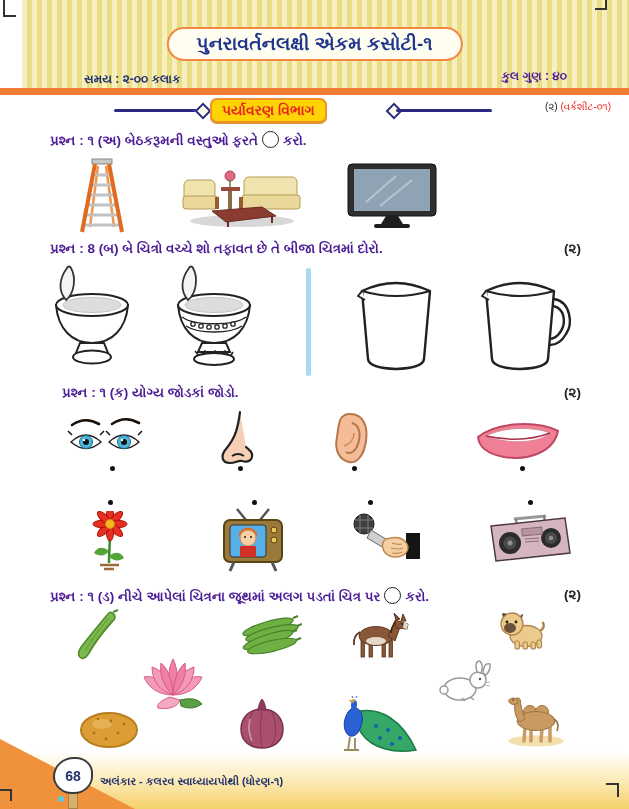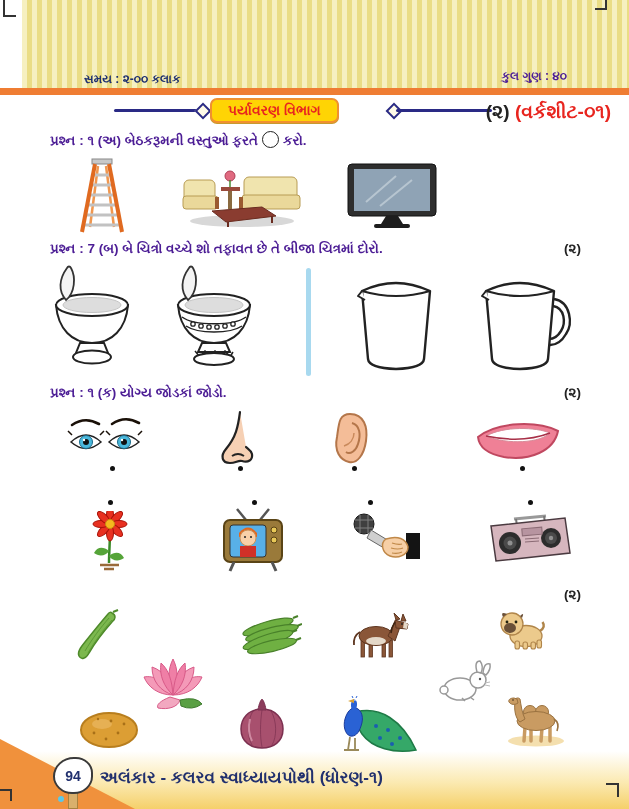--- a/index.html
+++ b/index.html
@@ -18,23 +18,23 @@
                 white-space:nowrap;z-index:1;}
   .hdr-marks{position:absolute;right:62px;top:69px;color:#4c1d95;font-weight:bold;font-size:12px;white-space:nowrap;}
   
   .sec-line{position:absolute;height:3px;background:#2a2a85;border-radius:2px;top:109px;}
   .sec-line.l{left:114px;width:84px;}
   .sec-line.r{left:396px;width:96px;}
   .sec-diamond{position:absolute;width:8px;height:8px;background:#fffbe8;border:2.5px solid #2a2a85;
                transform:rotate(45deg);top:105px;}
   .sec-diamond.l{left:197px;} .sec-diamond.r{left:388px;}
   .sec-pill{position:absolute;left:210px;top:98px;background:#ffd404;border:2px solid #f09030;
-            border-radius:7px;padding:2px 16px;color:#e8251f;font-weight:bold;font-size:14px;
+            border-radius:7px;padding:2px 10px;color:#e8251f;font-weight:bold;font-size:14px;
             box-shadow:0 1px 0 #c79b2d;white-space:nowrap;}
-  .sec-ref{position:absolute;right:18px;top:101px;font-weight:bold;font-size:19px;white-space:nowrap;text-align:right;}
+  .sec-ref{position:absolute;right:18px;top:101px;font-weight:normal;font-size:10px;white-space:nowrap;text-align:right;}
   .sec-ref .m{color:#222;} .sec-ref .w{color:#e8251f;}
   
   .q{position:absolute;left:50px;color:#4c1d95;font-weight:bold;font-size:13.5px;white-space:nowrap;}
   .q-marks{position:absolute;right:48px;color:#222;font-weight:bold;font-size:13.5px;}
   .inline-circle{display:inline-block;width:15px;height:15px;border:1.8px solid #222;border-radius:50%;
                  vertical-align:-3px;margin:0 4px;}
   .img{position:absolute;z-index:2;line-height:0;}
   .divider-blue{position:absolute;left:306px;top:268px;width:5px;height:108px;background:#a8d9ef;border-radius:3px;}
   .dot{position:absolute;width:5px;height:5px;border-radius:50%;background:#111;z-index:2;}
   
@@ -42,36 +42,37 @@
           background:linear-gradient(180deg,#ffffff 0%,#fbe9b0 55%,#f5d06a 100%);}
   .corner-tri{position:absolute;left:0;bottom:0;width:0;height:0;z-index:1;
               border-bottom:70px solid #f0913c;border-right:135px solid transparent;}
   .page-bubble{position:absolute;left:53px;bottom:15px;width:36px;height:33px;background:#fff;
                border:2px solid #3a3a3a;border-radius:55% 45% 50% 50%;color:#21306e;font-weight:bold;
                font-size:14px;display:flex;align-items:center;justify-content:center;z-index:3;}
   .bubble-stick{position:absolute;left:68px;bottom:0;width:8px;height:15px;background:#d9b06c;
                 border:1px solid #a8823e;z-index:2;}
   .bubble-drop{position:absolute;left:58px;bottom:7px;width:6px;height:6px;border-radius:50%;
                background:#5bc8e8;z-index:3;}
-  .footer-text{position:absolute;left:100px;bottom:21px;color:#21306e;font-weight:bold;font-size:17px;
+  .footer-text{position:absolute;left:100px;bottom:21px;color:#21306e;font-weight:bold;font-size:11px;
                white-space:nowrap;z-index:3;}
   
   .crop{position:absolute;z-index:5;}
   .crop.tl{left:3px;top:0;width:11px;height:15px;border-left:2px solid #333;border-bottom:2px solid #333;}
   .crop.tr{right:22px;top:0;width:10px;height:8px;border-right:2px solid #333;border-bottom:2px solid #333;}
   .crop.br{right:10px;bottom:12px;width:11px;height:12px;border-right:2px solid #333;border-top:2px solid #333;}
   .crop.bl{left:0;bottom:8px;width:10px;height:10px;border-right:2px solid #333;border-top:2px solid #333;}
 </style>
 </head>
 <body>
 
 <div class="page">
 
   <div class="stripes"></div>
   <div class="orange-bar"></div>
+  <div class="title-pill">પુનરાવર્તનલક્ષી એકમ કસોટી-૧</div>
   <div class="hdr-time">સમય : ૨-૦૦ કલાક</div>
   <div class="hdr-marks">કુલ ગુણ : ૪૦</div>
 
   <div class="sec-line l"></div>
   <div class="sec-diamond l"></div>
   <div class="sec-pill">પર્યાવરણ વિભાગ</div>
   <div class="sec-diamond r"></div>
   <div class="sec-line r"></div>
   <div class="sec-ref">
     <span class="m">(૨)</span>
@@ -115,21 +116,21 @@
     <svg width="92" height="68" viewBox="0 0 92 68">
       <rect x="2" y="2" width="88" height="52" rx="4" fill="#2e2e2e" stroke="#111"></rect>
       <rect x="8" y="7" width="76" height="42" fill="#8fa3b5"></rect>
       <path d="M20 40 L50 14 M34 44 L66 18" stroke="#c8d4dc" stroke-width="2" opacity="0.7"></path>
       <path d="M40 54 L52 54 L57 62 L35 62 Z" fill="#1d1d1d"></path>
       <rect x="28" y="62" width="36" height="4" rx="2" fill="#1d1d1d"></rect>
     </svg>
   </div>
 
   <div class="q" style="top:241px;">
-    <span>પ્રશ્ન : 7 (બ) બે ચિત્રો વચ્ચે શો તફાવત છે તે બીજા ચિત્રમાં દોરો.</span>
+    <span>પ્રશ્ન : 8 (બ) બે ચિત્રો વચ્ચે શો તફાવત છે તે બીજા ચિત્રમાં દોરો.</span>
   </div>
   <div class="q-marks" style="top:241px;">(૨)</div>
 
   <div class="img" style="left:46px;top:265px;">
     <svg width="92" height="104" viewBox="0 0 92 104">
       <path d="M10 40 C12 64 26 78 46 78 C66 78 80 64 82 40 Z" fill="#fff" stroke="#222" stroke-width="2"></path>
       <ellipse cx="46" cy="40" rx="36" ry="11" fill="#fff" stroke="#222" stroke-width="2"></ellipse>
       <ellipse cx="46" cy="40" rx="29" ry="7.5" fill="#ddd" stroke="#c4c4c4"></ellipse>
       <path d="M21 3 C13 14 12 26 20 35 C29 28 30 12 25 3 C24 1 22 1 21 3 Z" fill="#f4f4f4" stroke="#333" stroke-width="1.8"></path>
       <path d="M34 78 L58 78 L62 88 L30 88 Z" fill="#fff" stroke="#222" stroke-width="2"></path>
@@ -172,21 +173,21 @@
   <div class="img" style="left:476px;top:279px;">
     <svg width="98" height="94" viewBox="0 0 98 94">
       <path d="M78 20 C95 23 97 45 90 55 C86 62 80 66 74 66" fill="none" stroke="#222" stroke-width="2.4"></path>
       <path d="M77 27 C89 29 90 44 85 52 C82 57 78 60 73 60" fill="none" stroke="#222" stroke-width="2.4"></path>
       <path d="M10 12 L16 80 Q17 89 44 90 Q71 89 72 80 L78 12 Q60 4 44 4 Q27 4 10 12 Z" fill="#fff" stroke="#222" stroke-width="2.4" stroke-linejoin="round"></path>
       <path d="M10 12 Q44 22 78 12" stroke="#222" fill="none" stroke-width="2"></path>
       <path d="M10 12 L6 17 L13 21" fill="#fff" stroke="#222" stroke-width="2" stroke-linejoin="round"></path>
     </svg>
   </div>
 
-  <div class="q" style="top:385px;">
+  <div class="q" style="top:385px;margin-left:12px;">
     <span>પ્રશ્ન : ૧ (ક) યોગ્ય જોડકાં જોડો.</span>
   </div>
   <div class="q-marks" style="top:385px;">(૨)</div>
 
   <div class="img" style="left:66px;top:413px;">
     <svg width="80" height="50" viewBox="0 0 80 50">
       <path d="M6 12 Q19 3 33 11 M46 11 Q59 2 73 10" stroke="#1a1008" stroke-width="2.6" fill="none" stroke-linecap="round"></path>
       <path d="M5 29 Q20 15 35 29 Q20 42 5 29 Z" fill="#fff" stroke="#222" stroke-width="1.5"></path>
       <circle cx="20" cy="29" r="6.5" fill="#4ab8dc" stroke="#1a6a8a"></circle>
         <circle cx="20" cy="29" r="3" fill="#111"></circle>
@@ -288,20 +289,23 @@
         <circle cx="24" cy="34" r="6.5" fill="#4a4a4a"></circle>
         <circle cx="24" cy="34" r="2.5" fill="#909090"></circle>
       <circle cx="65" cy="29" r="10" fill="#2c2c2c"></circle>
         <circle cx="65" cy="29" r="6" fill="#4a4a4a"></circle>
         <circle cx="65" cy="29" r="2.2" fill="#909090"></circle>
       <rect x="36" y="19" width="20" height="7" transform="rotate(-5 46 22)" fill="#b794a0" stroke="#8a6a74"></rect>
       <path d="M39 30 L53 29 M39 33 L53 32" stroke="#8a6a74" stroke-width="1"></path>
     </svg>
   </div>
 
+  <div class="q" style="top:587px;">
+    <span>પ્રશ્ન : ૧ (ડ) નીચે આપેલાં ચિત્રના જૂથમાં અલગ પડતાં ચિત્ર પર</span><span class="inline-circle"></span><span>કરો.</span>
+  </div>
   <div class="q-marks" style="top:587px;">(૨)</div>
 
   <div class="img" style="left:76px;top:609px;">
     <svg width="44" height="56" viewBox="0 0 44 56">
       <path d="M36 4 C40 6 40 10 36 13 C28 22 20 32 13 44 C10 50 5 51 3 47 C1 43 5 38 9 33 C17 23 26 12 32 5 C33 3 35 3 36 4 Z" fill="#7cb84e" stroke="#4e8a2a" stroke-width="1.5"></path>
       <path d="M33 9 C25 18 16 30 9 42 M36 11 C28 20 19 32 12 44" stroke="#5d9a36" stroke-width="1" fill="none"></path>
       <path d="M37 3 L42 1" stroke="#4e8a2a" stroke-width="2"></path>
     </svg>
   </div>
 
@@ -448,20 +452,20 @@
       <path d="M10 7 C6 7 4 9 5 11 C7 14 11 14 14 12 L13 8 Z" fill="#c99b62" stroke="#9a7240"></path>
       <path d="M50 28 Q56 32 53 40" stroke="#9a7240" stroke-width="1.6" fill="none"></path>
       <circle cx="9" cy="9" r="0.8" fill="#3a2a18"></circle>
     </svg>
   </div>
 
   <div class="footer"></div>
   <div class="corner-tri"></div>
   <div class="bubble-stick"></div>
   <div class="bubble-drop"></div>
-  <div class="page-bubble">94</div>
+  <div class="page-bubble">68</div>
   <div class="footer-text">અલંકાર - કલરવ સ્વાધ્યાયપોથી (ધોરણ-૧)</div>
 
   <div class="crop tl"></div>
   <div class="crop tr"></div>
   <div class="crop br"></div>
   <div class="crop bl"></div>
 </div>
 
 </body></html>

